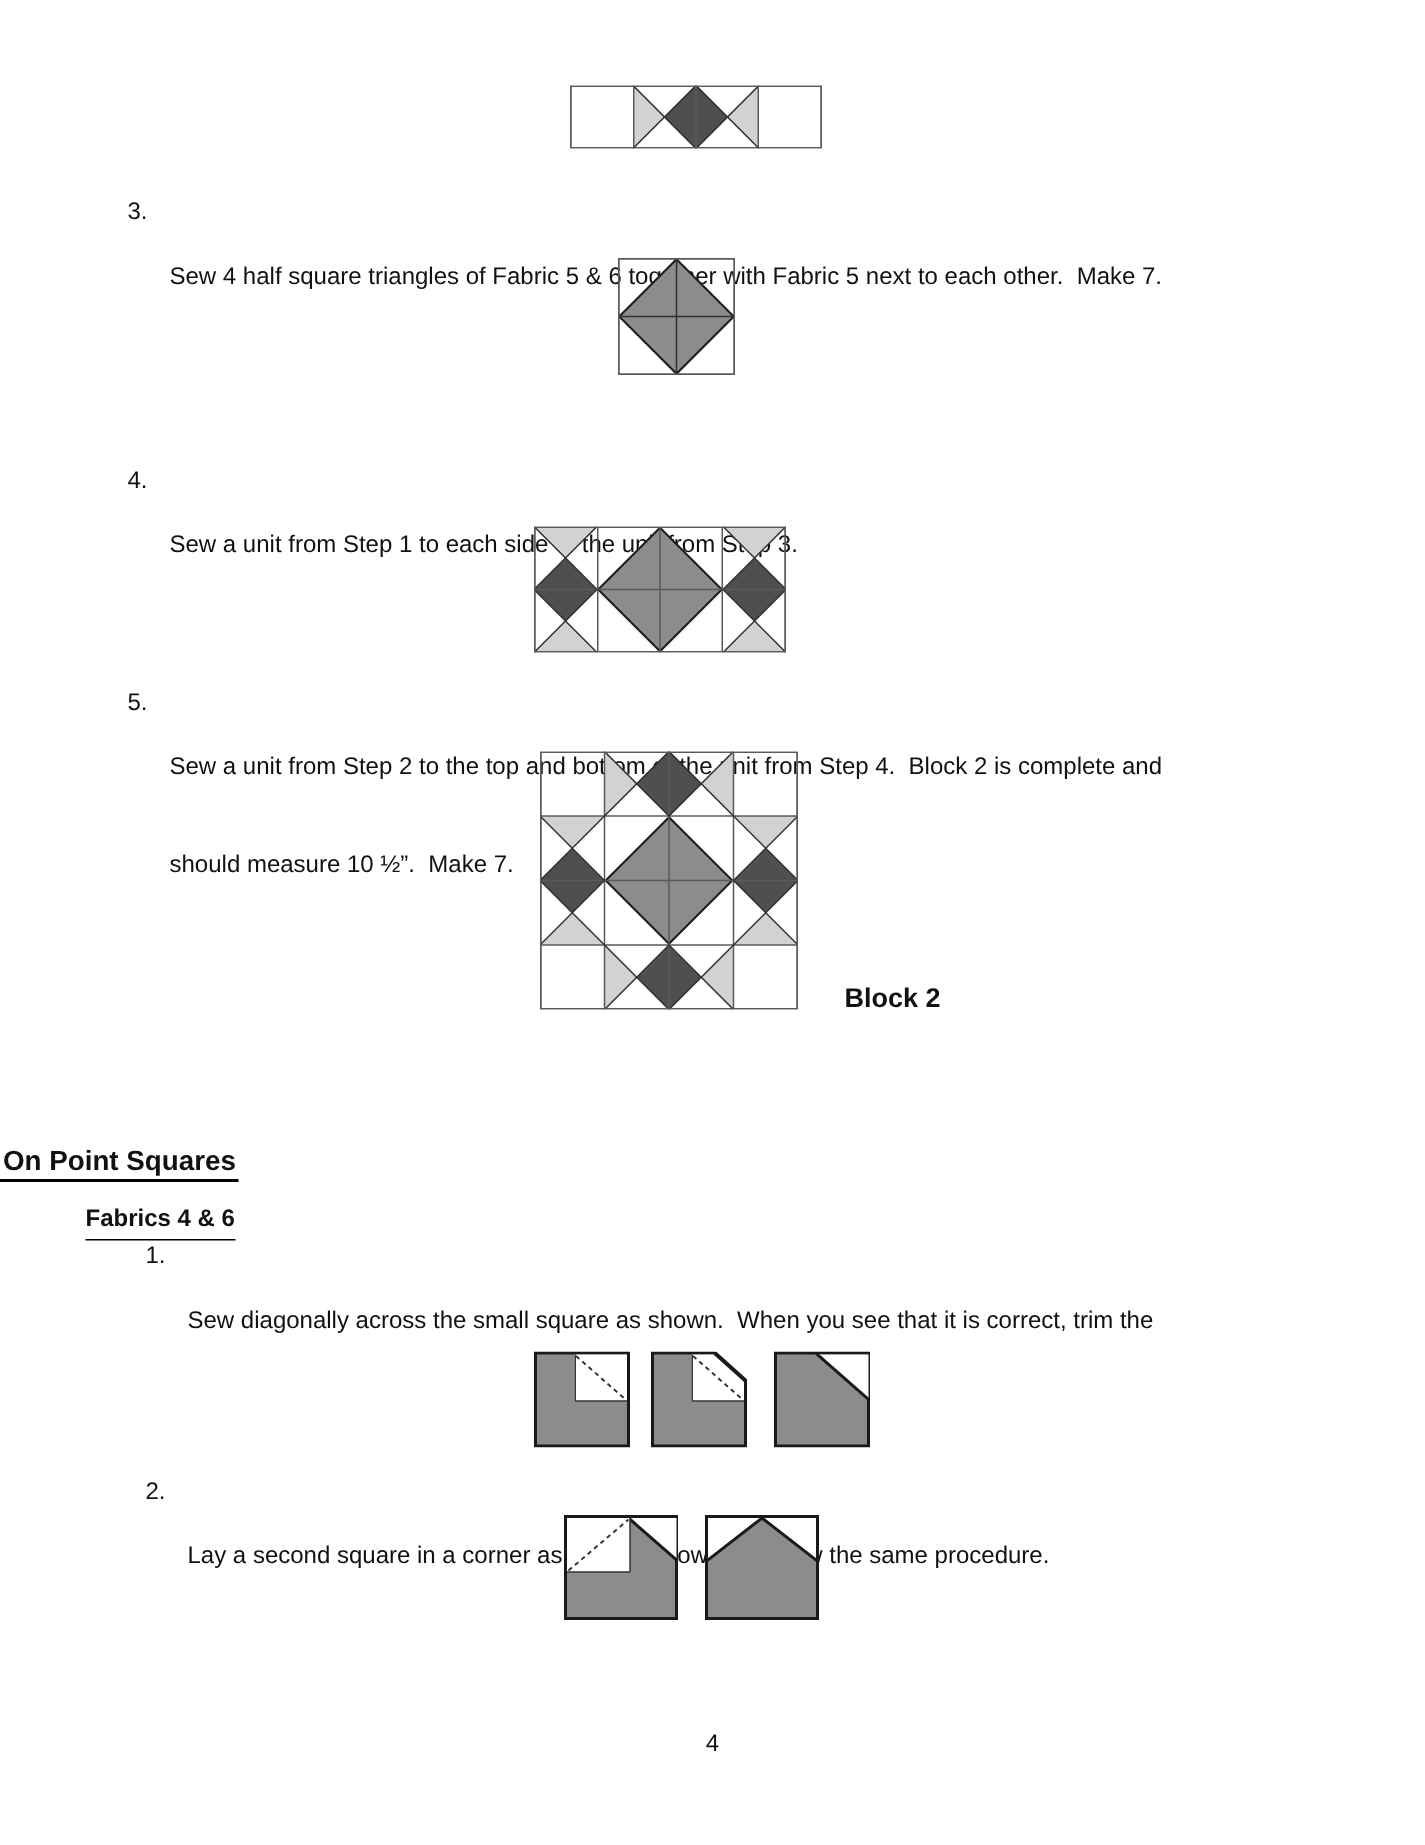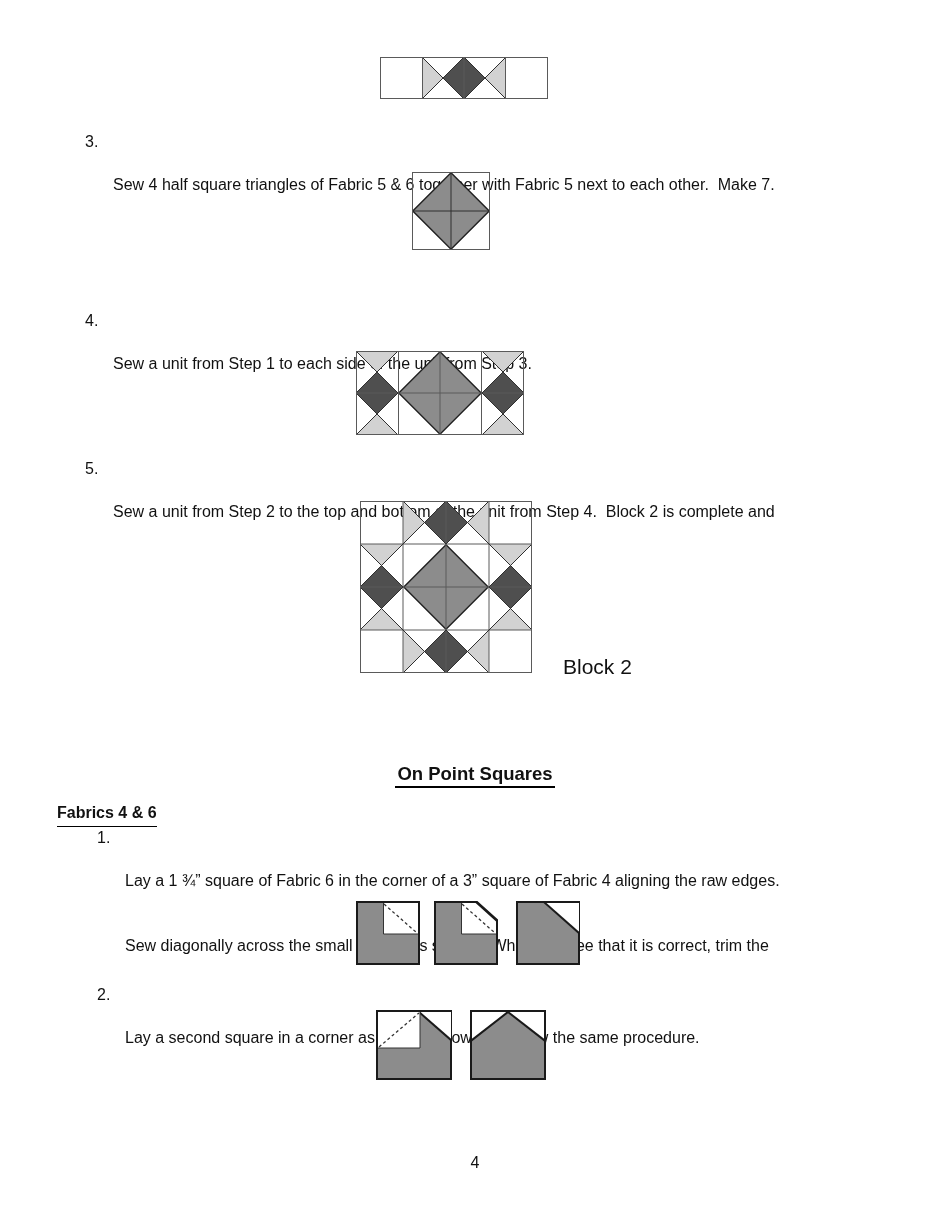--- a/index.html
+++ b/index.html
@@ -11,24 +11,24 @@
     --c-dark:#4f4f4f; --c-mid:#8c8c8c; --c-light:#d2d2d2;
     --c-grid:#5a5a5a; --c-edge:#1a1a1a;
   }
   .abs{position:absolute;}
   
   .li{position:absolute;display:flex;align-items:flex-start;font-size:16px;line-height:21.5px;}
   .li .num{width:28px;flex:0 0 28px;white-space:pre;}
   .li .txt{white-space:pre;}
   .line{white-space:pre;}
   
-  .center-row{position:absolute;left:0;width:950px;text-align:center;}
+  .center-row{position:absolute;left:0;width:950px;text-align:left;}
   .title-u{display:inline-block;font-size:18.5px;font-weight:bold;border-bottom:2px solid #000;padding:0 2px 1px 2px;}
   .fabrics{position:absolute;font-size:16px;font-weight:bold;border-bottom:1.5px solid #000;padding-bottom:4px;}
-  .blocklabel{position:absolute;font-size:21px;font-weight:normal;}
+  .blocklabel{position:absolute;font-size:18px;font-weight:bold;}
   .pagenum{position:absolute;left:0;width:950px;text-align:center;font-size:16px;}
   
   .fw{fill:#ffffff;}
   .fd{fill:var(--c-dark);}
   .fm{fill:var(--c-mid);}
   .fl{fill:var(--c-light);}
   .sg{stroke:var(--c-grid);stroke-width:1;fill:none;}
   .sx{stroke:#2f2f2f;stroke-width:1;fill:none;}
   .ds{stroke:#1f1f1f;stroke-width:1.4;}
   .se{stroke:var(--c-edge);stroke-width:2;fill:none;stroke-linecap:square;}
@@ -104,20 +104,21 @@
     <line x1="168" y1="0" x2="126" y2="42" class="sx"></line>
     <line x1="126" y1="42" x2="168" y2="84" class="sx"></line>
     <line x1="168" y1="42" x2="126" y2="84" class="sx"></line>
     <rect x="0.5" y="0.5" width="167" height="83" class="sg" fill="none"></rect>
   </svg>
 
   <div class="li" style="left:85px;top:458px">
     <span class="num">5.</span>
     <div class="txt">
       <div class="line">Sew a unit from Step 2 to the top and bottom of the unit from Step 4.  Block 2 is complete and</div>
+      <div class="line">should measure 10 ½”.  Make 7.</div>
     </div>
   </div>
 
   <svg class="abs" style="left:360px;top:501px" width="172" height="172" viewBox="0 0 172 172">
     <rect x="0.5" y="0.5" width="171" height="171" class="fw sg"></rect>
     <g>
       <polygon points="43,0 64.5,21.5 43,43" class="fl"></polygon>
       <polygon points="86,0 64.5,21.5 86,43" class="fd"></polygon>
       <polygon points="86,0 107.5,21.5 86,43" class="fd"></polygon>
       <polygon points="129,0 107.5,21.5 129,43" class="fl"></polygon>
@@ -168,21 +169,20 @@
 
   <div class="center-row" style="top:763px">
     <span class="title-u">On Point Squares</span>
   </div>
 
   <div class="fabrics" style="left:57px;top:804px">Fabrics 4 &amp; 6</div>
 
   <div class="li" style="left:97px;top:827px">
     <span class="num">1.</span>
     <div class="txt">
-      <div class="line">Lay a 1 ¾” square of Fabric 6 in the corner of a 3” square of Fabric 4 aligning the raw edges.</div>
       <div class="line">Sew diagonally across the small square as shown.  When you see that it is correct, trim the</div>
     </div>
   </div>
 
   <svg class="abs" style="left:356px;top:901px" width="64" height="64" viewBox="0 0 64 64">
     <rect x="1" y="1" width="62" height="62" class="fm se2"></rect>
     <rect x="27" y="2" width="35" height="31" class="fw"></rect>
     <line x1="27.5" y1="2" x2="27.5" y2="33" class="st"></line>
     <line x1="27.5" y1="33" x2="62" y2="33" class="st"></line>
     <line x1="28" y1="3" x2="61" y2="32" class="sd"></line>

